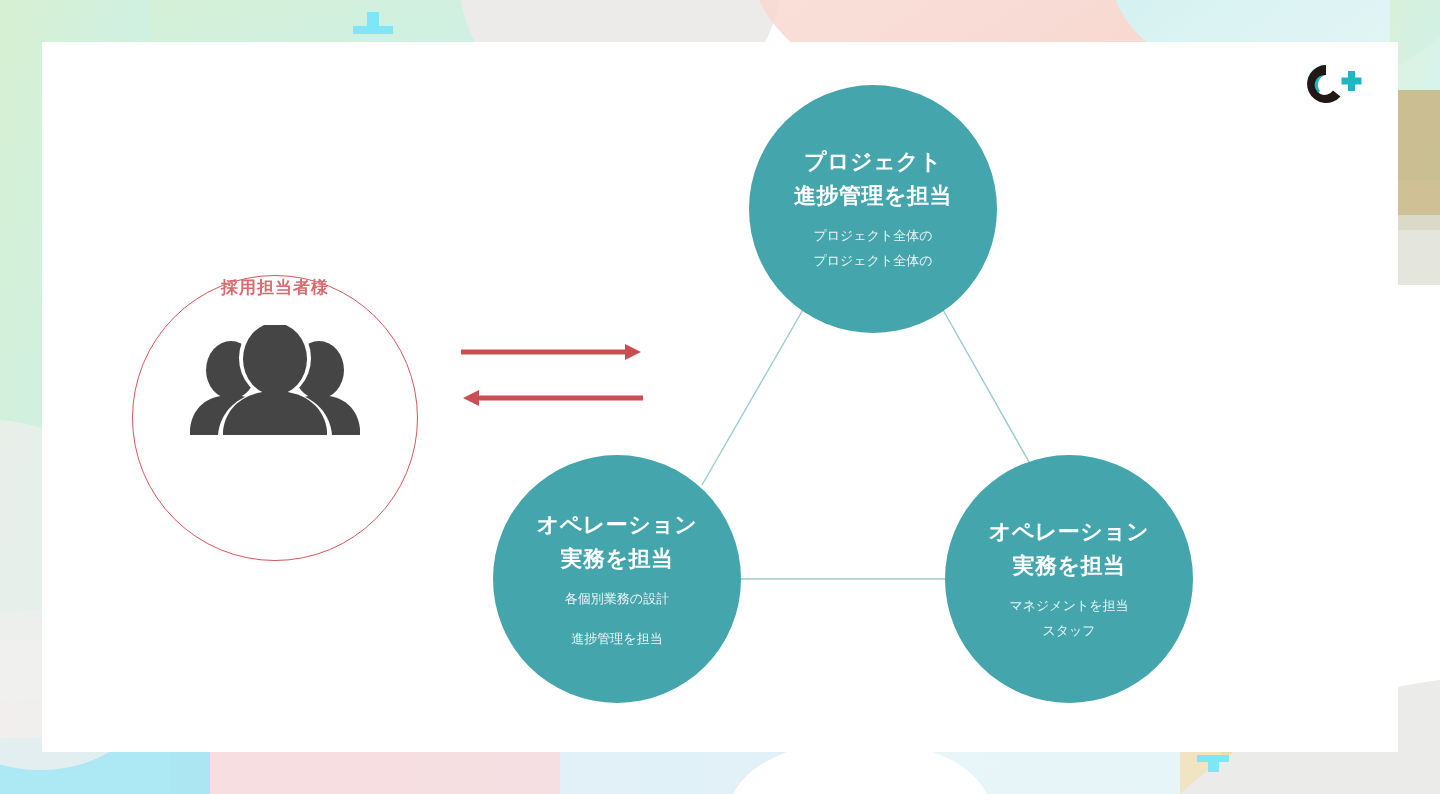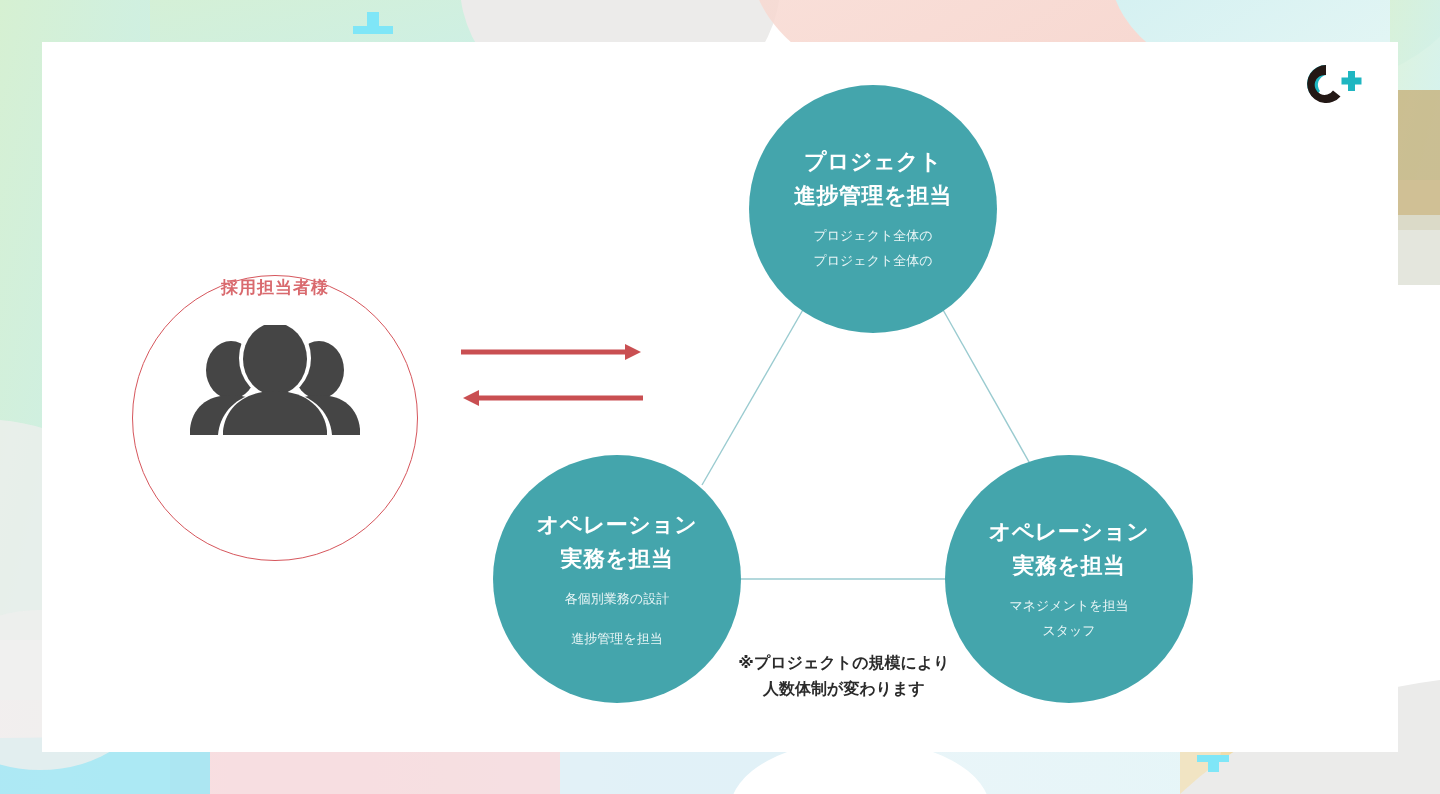--- a/index.html
+++ b/index.html
@@ -294,19 +294,15 @@
       <g>
         <line x1="4" y1="15" x2="168" y2="15" stroke="#C94F52" stroke-width="5"></line>
         <polygon points="168,7 184,15 168,23" fill="#C94F52"></polygon>
       </g>
       <g>
         <line x1="22" y1="61" x2="186" y2="61" stroke="#C94F52" stroke-width="5"></line>
         <polygon points="22,53 6,61 22,69" fill="#C94F52"></polygon>
       </g>
     </svg>
 
-    <div id="footnote">
-      <div>※プロジェクトの規模により</div>
-      <div>人数体制が変わります</div>
-    </div>
 
   </div>
 </div>
 
 </body></html>

